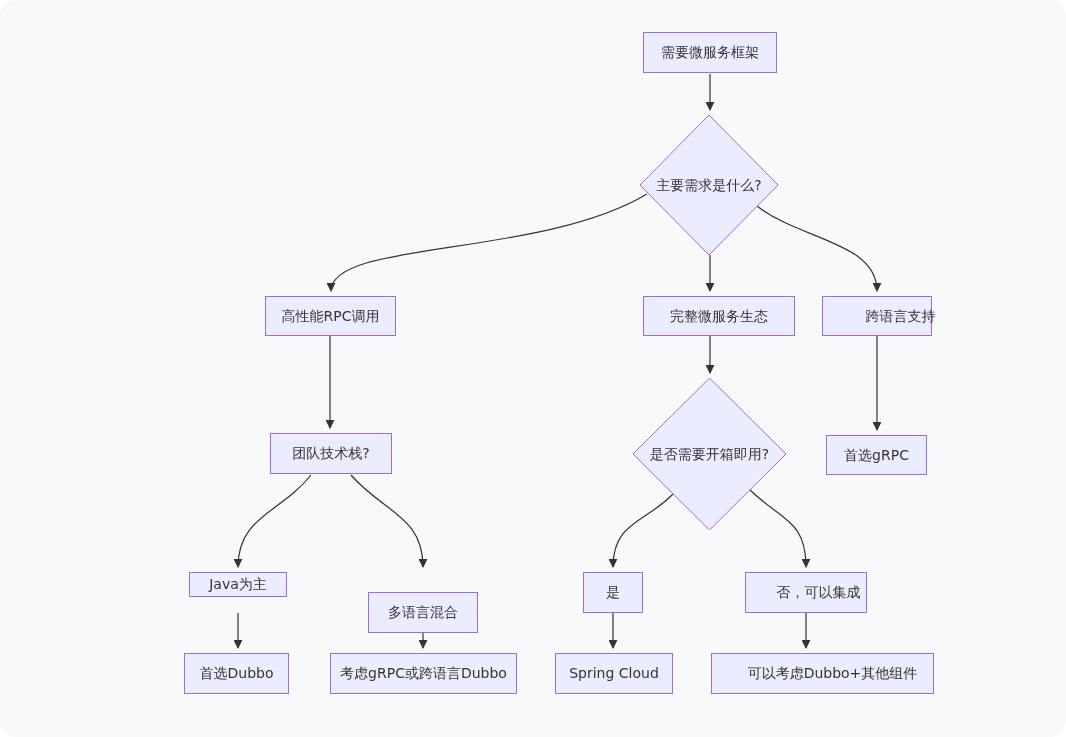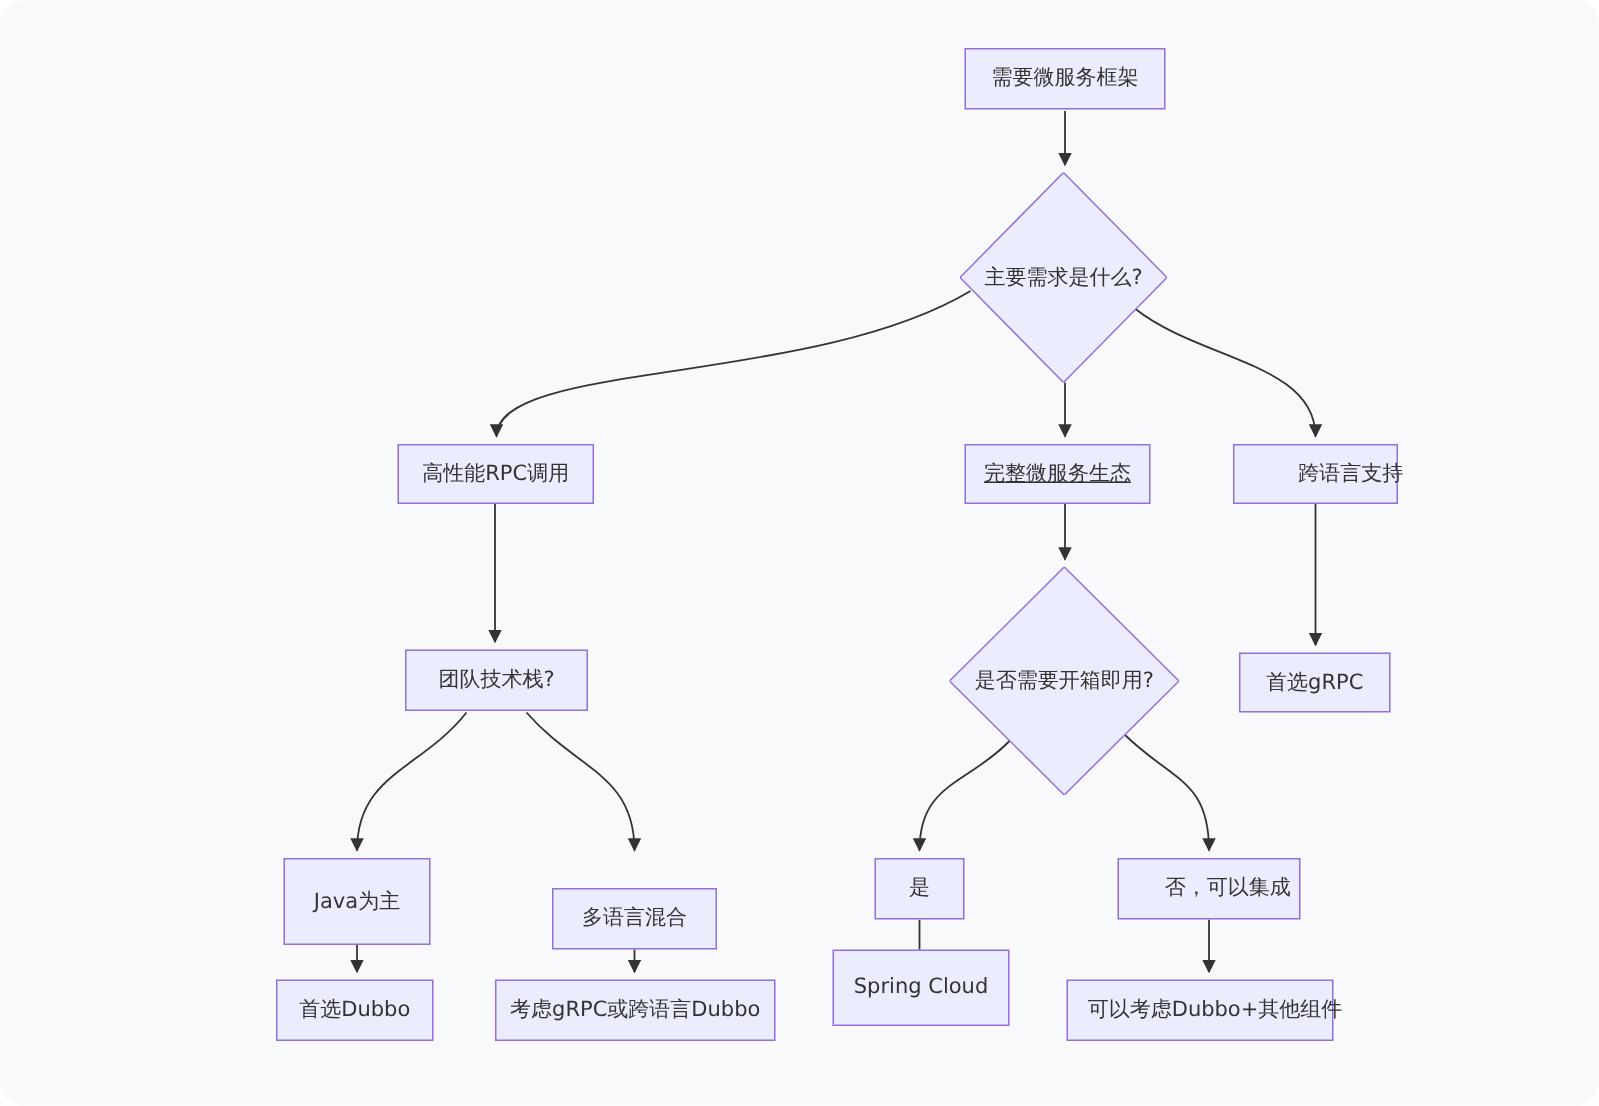--- a/index.html
+++ b/index.html
@@ -105,21 +105,21 @@
     <svg class="diamond-svg" viewBox="0 0 100 100" preserveAspectRatio="none">
       <polygon class="diamond-poly" points="50,0 100,50 50,100 0,50"></polygon>
     </svg>
     <span class="label">主要需求是什么?</span>
   </div>
 
   <div class="node rect" style="left:265px; top:296px; width:131px; height:40px;">
     <span class="label">高性能RPC调用</span>
   </div>
 
-  <div class="node rect" style="left:643px; top:296px; width:124px; height:40px;text-decoration:underline;">
+  <div class="node rect" style="left:643px; top:296px; width:152px; height:40px;">
     <span class="label">完整微服务生态</span>
   </div>
 
   <div class="node rect" style="left:822px; top:296px; width:110px; height:40px;padding-left:47px;">
     <span class="label">跨语言支持</span>
   </div>
 
   <div class="node rect" style="left:270px; top:433px; width:122px; height:41px;">
     <span class="label">团队技术栈?</span>
   </div>
@@ -128,21 +128,21 @@
     <svg class="diamond-svg" viewBox="0 0 100 100" preserveAspectRatio="none">
       <polygon class="diamond-poly" points="50,0 100,50 50,100 0,50"></polygon>
     </svg>
     <span class="label">是否需要开箱即用?</span>
   </div>
 
   <div class="node rect" style="left:826px; top:435px; width:101px; height:40px;">
     <span class="label">首选gRPC</span>
   </div>
 
-  <div class="node rect" style="left:189px; top:572px; width:98px; height:58px;">
+  <div class="node rect" style="left:189px; top:572px; width:98px; height:25px;">
     <span class="label">Java为主</span>
   </div>
 
   <div class="node rect" style="left:368px; top:572px; width:110px; height:41px;margin-top:20px;">
     <span class="label">多语言混合</span>
   </div>
 
   <div class="node rect" style="left:583px; top:572px; width:60px; height:41px;">
     <span class="label">是</span>
   </div>
@@ -152,21 +152,21 @@
   </div>
 
   <div class="node rect" style="left:184px; top:653px; width:105px; height:41px;">
     <span class="label">首选Dubbo</span>
   </div>
 
   <div class="node rect" style="left:330px; top:653px; width:187px; height:41px;">
     <span class="label">考虑gRPC或跨语言Dubbo</span>
   </div>
 
-  <div class="node rect" style="left:555px; top:633px; width:118px; height:51px;">
+  <div class="node rect" style="left:555px; top:653px; width:118px; height:41px;">
     <span class="label">Spring Cloud</span>
   </div>
 
-  <div class="node rect" style="left:711px; top:653px; width:178px; height:41px;padding-left:20px;">
+  <div class="node rect" style="left:711px; top:653px; width:223px; height:41px;padding-left:20px;">
     <span class="label">可以考虑Dubbo+其他组件</span>
   </div>
 
 </div>
 
 </body></html>

